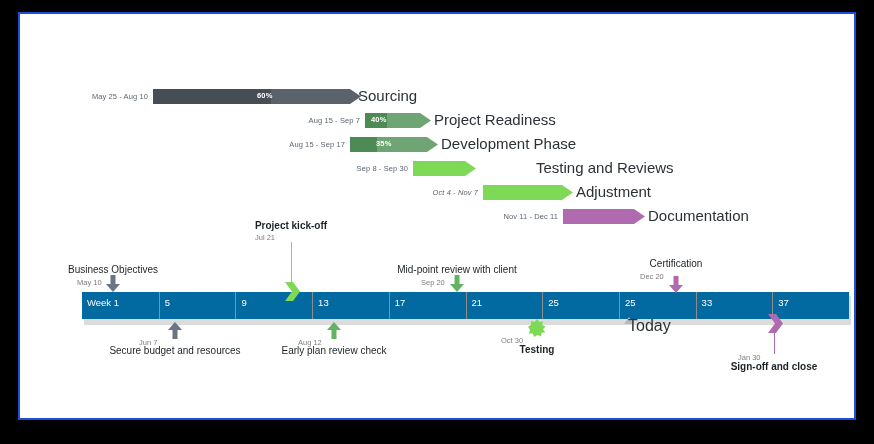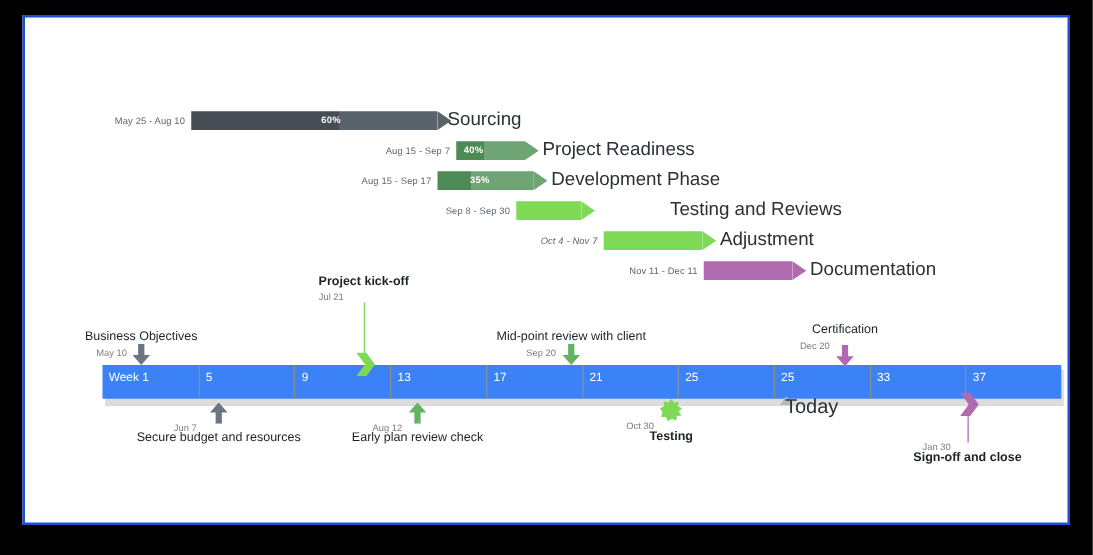--- a/index.html
+++ b/index.html
@@ -74,21 +74,21 @@
     position: absolute;
     top: -2px;
     font-size: 15px;
     color: #2b3136;
     white-space: nowrap;
   }
 
   
   #axis {
     position: absolute;
-    background: #3b82f6;
+    background: #0369a1;
     box-sizing: border-box;
   }
   #axis-shadow {
     position: absolute;
     background: #dcdcdc;
   }
   .axis-cell {
     position: absolute;
     top: 0;
     bottom: 0;

